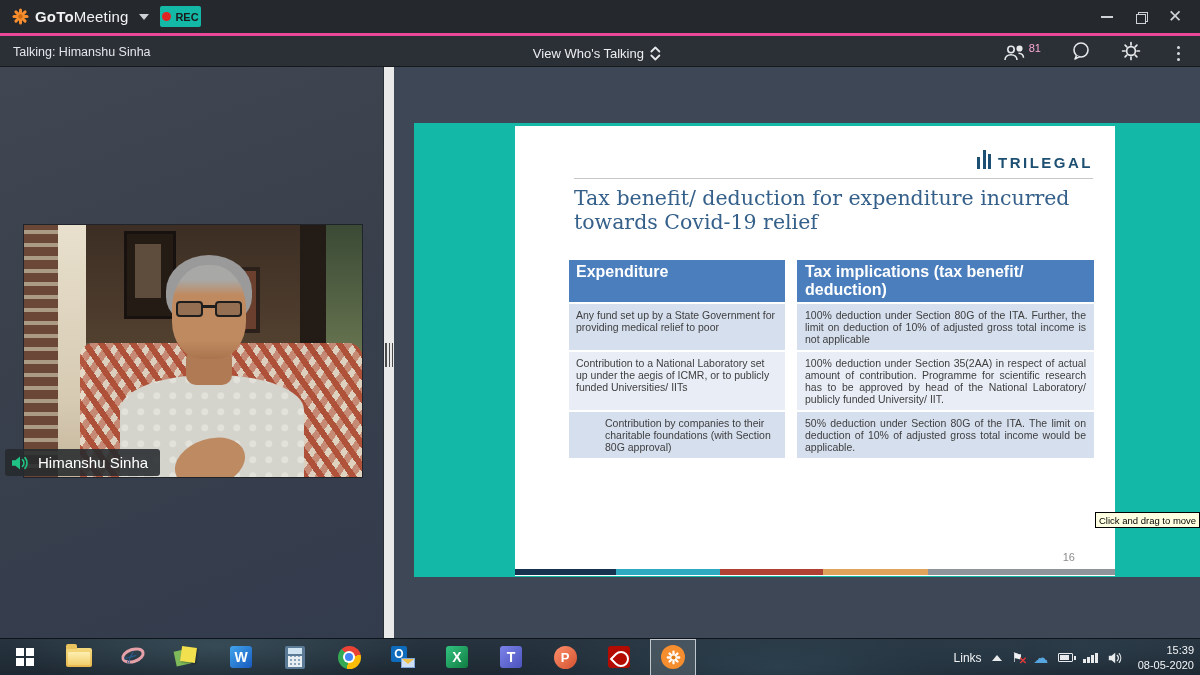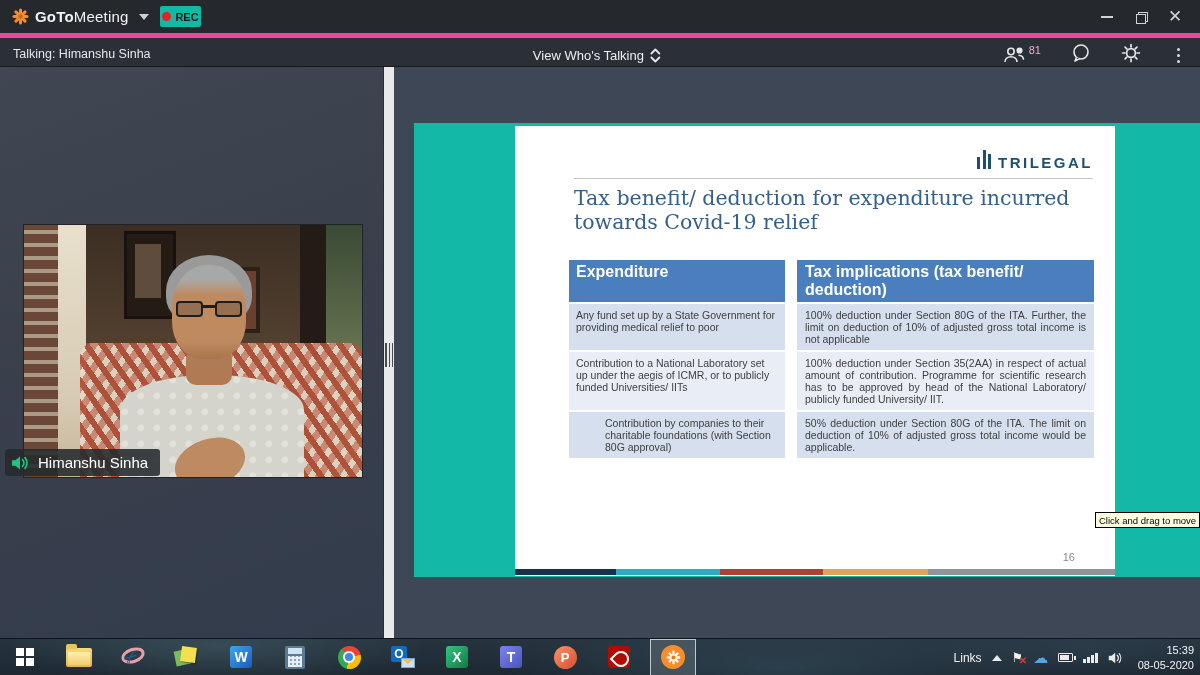--- a/index.html
+++ b/index.html
@@ -22,21 +22,21 @@
   .win-controls { position:absolute; right:8px; top:0; height:33px; display:flex; align-items:center; }
   .win-btn { width:34px; height:33px; display:flex; align-items:center; justify-content:center; color:#cfd2d6; }
   .minimize-glyph { width:12px; border-top:2px solid #cfd2d6; }
   .restore-glyph { position:relative; width:10px; height:10px; }
   .restore-glyph::before { content:""; position:absolute; left:2px; top:0; width:8px; height:8px; border:1.3px solid #cfd2d6; }
   .restore-glyph::after { content:""; position:absolute; left:0; top:2px; width:8px; height:8px; border:1.3px solid #cfd2d6; background:#25282d; }
   .close-glyph { font-size:17px; line-height:1; color:#cfd2d6; }
 
   
   #toolbar { position:absolute; left:0; top:33px; width:1200px; height:34px;
-    background:#2b2f36; border-top:5px solid #ec4899; border-bottom:1px solid #171a1d; }
+    background:#2b2f36; border-top:3px solid #ec4899; border-bottom:1px solid #171a1d; }
   .talking { position:absolute; left:13px; top:9px; color:#e4e6e9; font-size:12.5px; }
   .vwt { position:absolute; left:50%; top:0; transform:translateX(-52%); height:34px;
     display:flex; align-items:center; gap:5px; color:#eceef0; font-size:13px; cursor:pointer; }
   .tool-icons { position:absolute; right:14px; top:0; height:34px; display:flex; align-items:center; gap:30px; }
   .ppl-wrap { display:flex; align-items:flex-start; gap:3px; color:#f9a8d4; }
   .ppl-count { font-size:11px; margin-top:-2px; }
   .kebab { display:flex; flex-direction:column; gap:3px; padding:2px 6px; }
   .kebab i { width:3px; height:3px; border-radius:50%; background:#d8dbde; }
 
   

